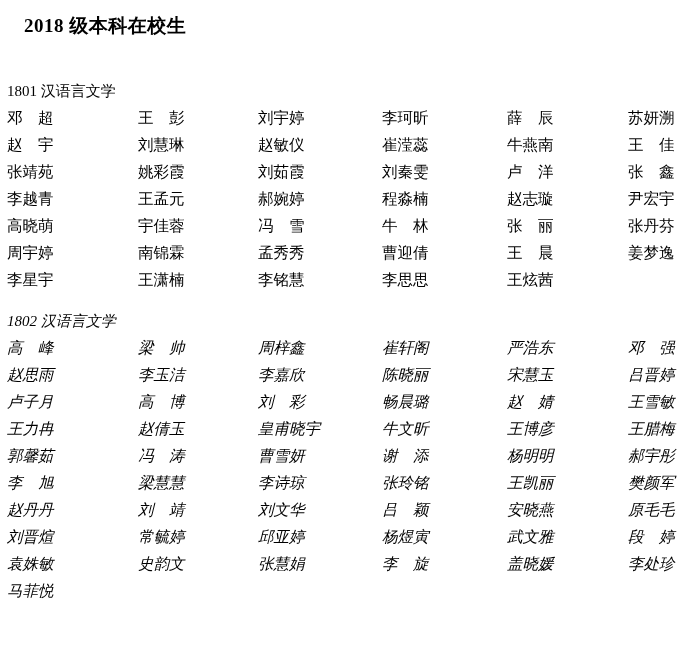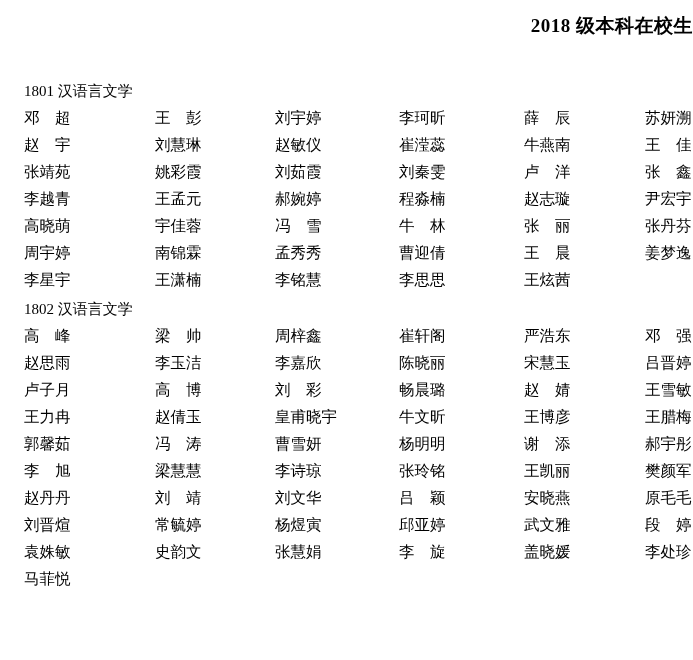--- a/index.html
+++ b/index.html
@@ -12,31 +12,32 @@
     width: 693px;
     height: 660px;
     background: #ffffff;
     color: #000000;
     font-family: "Liberation Serif", "DejaVu Serif", serif;
     overflow: hidden;
   }
   .title {
     margin: 0;
     padding-top: 13px;
-    text-align: right;
+    text-align: left;
     font-size: 19px;
     line-height: 26px;
     font-weight: bold;
     letter-spacing: 0.5px;
+    padding-left: 24px;
   }
   #sections {
-    padding-left: 24px;
+    padding-left: 7px;
   }
   .section:nth-child(1) { margin-top: 42px; }
-  .section:nth-child(2) { margin-top: 6px; }
+  .section:nth-child(2) { margin-top: 18px; font-style: italic; }
   .section-heading {
     font-size: 15px;
     line-height: 20px;
     font-weight: normal;
   }
   .name-grid {
     margin-top: 3px;
     display: grid;
     grid-template-columns: 131px 120px 124px 125px 121px 1fr;
   }
@@ -126,39 +127,39 @@
           <span class="cell">王雪敏</span>
           <span class="cell">王力冉</span>
           <span class="cell">赵倩玉</span>
           <span class="cell">皇甫晓宇</span>
           <span class="cell">牛文昕</span>
           <span class="cell">王博彦</span>
           <span class="cell">王腊梅</span>
           <span class="cell">郭馨茹</span>
           <span class="cell">冯　涛</span>
           <span class="cell">曹雪妍</span>
+          <span class="cell">谢　添</span>
           <span class="cell">杨明明</span>
-          <span class="cell">谢　添</span>
           <span class="cell">郝宇彤</span>
           <span class="cell">李　旭</span>
           <span class="cell">梁慧慧</span>
           <span class="cell">李诗琼</span>
           <span class="cell">张玲铭</span>
           <span class="cell">王凯丽</span>
           <span class="cell">樊颜军</span>
           <span class="cell">赵丹丹</span>
           <span class="cell">刘　靖</span>
           <span class="cell">刘文华</span>
           <span class="cell">吕　颖</span>
           <span class="cell">安晓燕</span>
           <span class="cell">原毛毛</span>
           <span class="cell">刘晋煊</span>
           <span class="cell">常毓婷</span>
+          <span class="cell">邱亚婷</span>
           <span class="cell">杨煜寅</span>
-          <span class="cell">邱亚婷</span>
           <span class="cell">武文雅</span>
           <span class="cell">段　婷</span>
           <span class="cell">袁姝敏</span>
           <span class="cell">史韵文</span>
           <span class="cell">张慧娟</span>
           <span class="cell">李　旋</span>
           <span class="cell">盖晓媛</span>
           <span class="cell">李处珍</span>
           <span class="cell">马菲悦</span>
           <span class="cell"></span>

